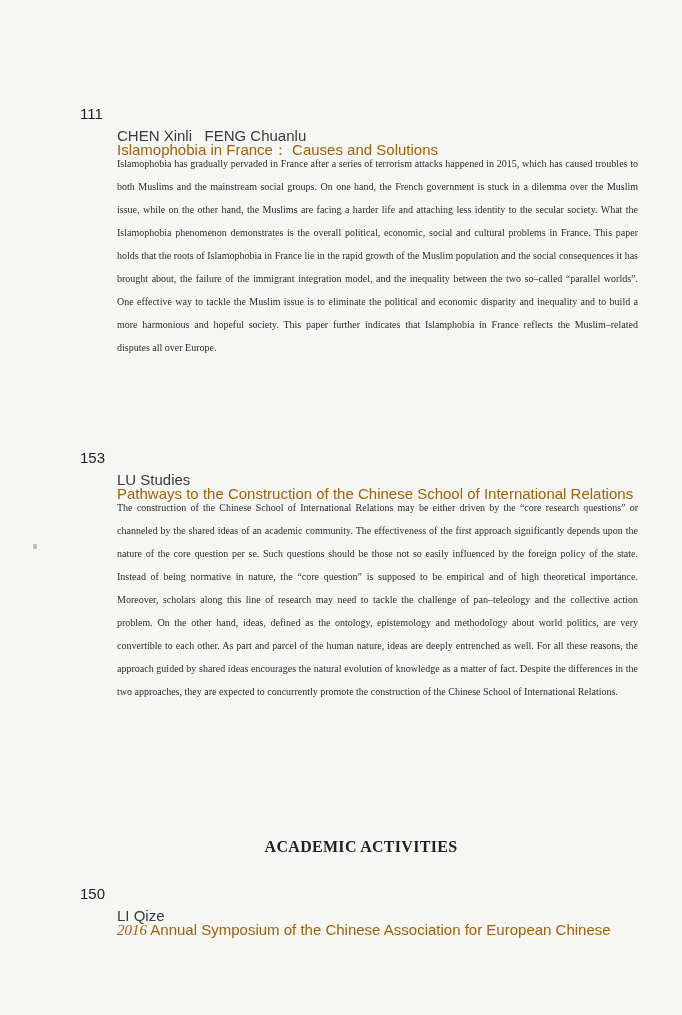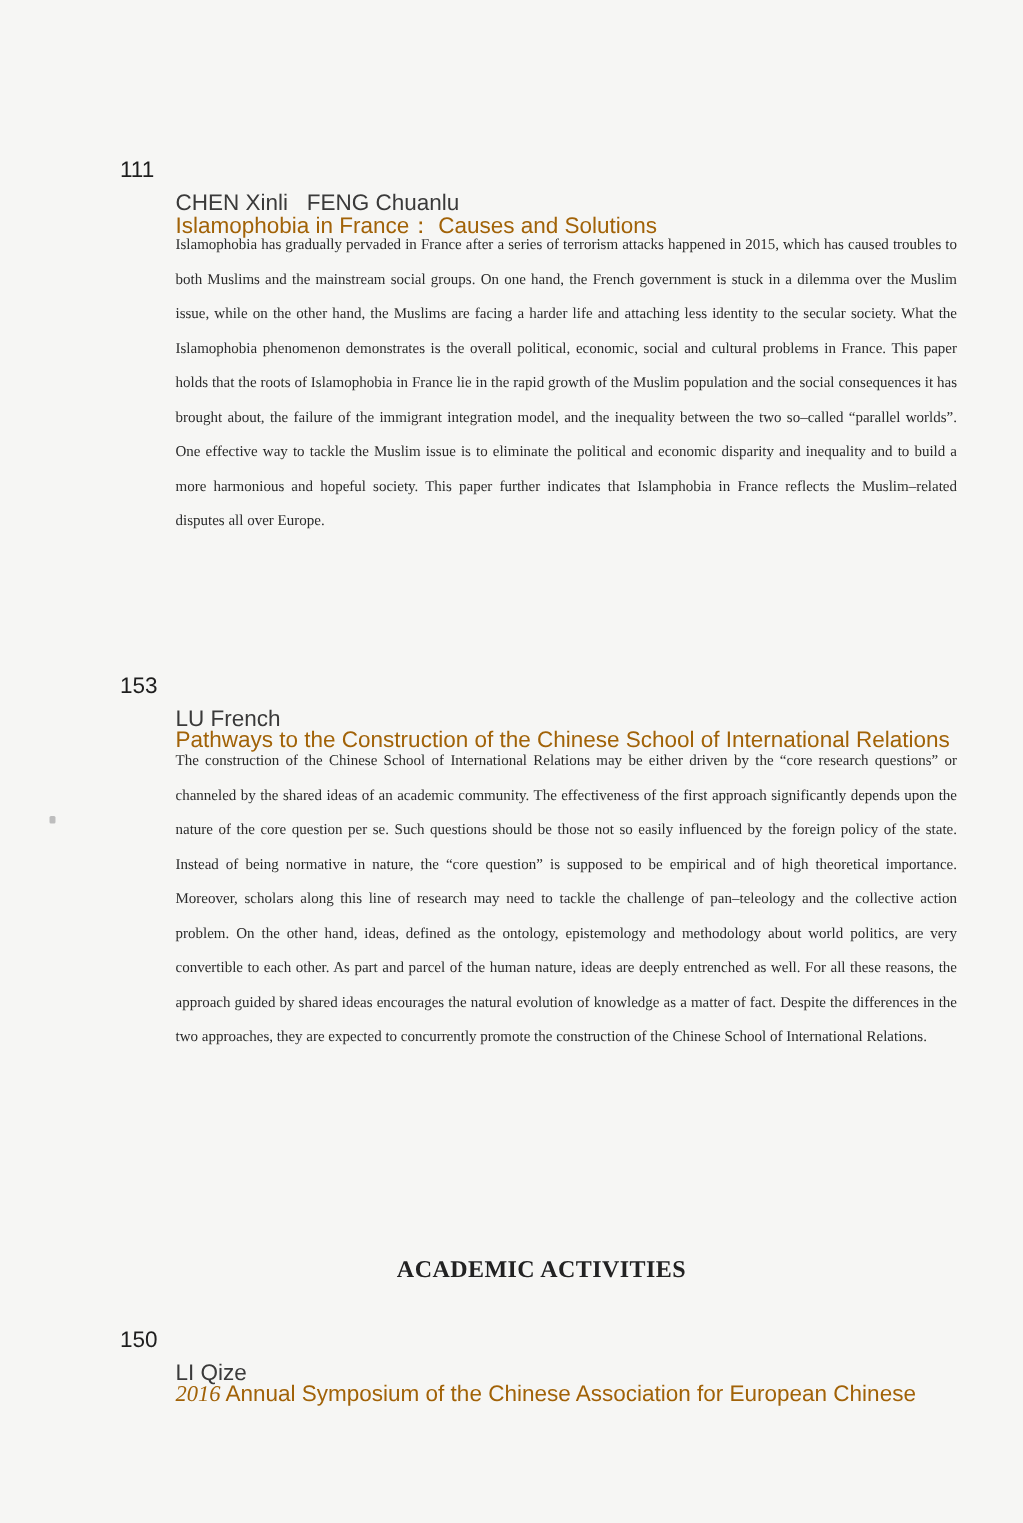--- a/index.html
+++ b/index.html
@@ -56,21 +56,21 @@
   <div class="entry" style="top:105px;">
     <span class="num">111</span>
     <span class="title">Islamophobia in France： Causes and Solutions</span>
     <span class="author">CHEN Xinli   FENG Chuanlu</span>
     <div class="abstract">Islamophobia has gradually pervaded in France after a series of terrorism attacks happened in 2015, which has caused troubles to both Muslims and the mainstream social groups. On one hand, the French government is stuck in a dilemma over the Muslim issue, while on the other hand, the Muslims are facing a harder life and attaching less identity to the secular society. What the Islamophobia phenomenon demonstrates is the overall political, economic, social and cultural problems in France. This paper holds that the roots of Islamophobia in France lie in the rapid growth of the Muslim population and the social consequences it has brought about, the failure of the immigrant integration model, and the inequality between the two so–called “parallel worlds”. One effective way to tackle the Muslim issue is to eliminate the political and economic disparity and inequality and to build a more harmonious and hopeful society. This paper further indicates that Islamphobia in France reflects the Muslim–related disputes all over Europe.</div>
   </div>
 
   <div class="entry" style="top:449px;">
     <span class="num">153</span>
     <span class="title">Pathways to the Construction of the Chinese School of International Relations</span>
-    <span class="author">LU French</span>
+    <span class="author">LU Studies</span>
     <div class="abstract">The construction of the Chinese School of International Relations may be either driven by the “core research questions” or channeled by the shared ideas of an academic community. The effectiveness of the first approach significantly depends upon the nature of the core question per se. Such questions should be those not so easily influenced by the foreign policy of the state. Instead of being normative in nature, the “core question” is supposed to be empirical and of high theoretical importance. Moreover, scholars along this line of research may need to tackle the challenge of pan–teleology and the collective action problem. On the other hand, ideas, defined as the ontology, epistemology and methodology about world politics, are very convertible to each other. As part and parcel of the human nature, ideas are deeply entrenched as well. For all these reasons, the approach guided by shared ideas encourages the natural evolution of knowledge as a matter of fact. Despite the differences in the two approaches, they are expected to concurrently promote the construction of the Chinese School of International Relations.</div>
   </div>
 
   <div class="section-heading">ACADEMIC ACTIVITIES</div>
 
   <div class="entry" style="top:885px;">
     <span class="num">150</span>
     <span class="title"><span class="yr">2016</span><span> Annual Symposium of the Chinese Association for European Chinese</span></span>
     <span class="author">LI Qize</span>
   </div>

